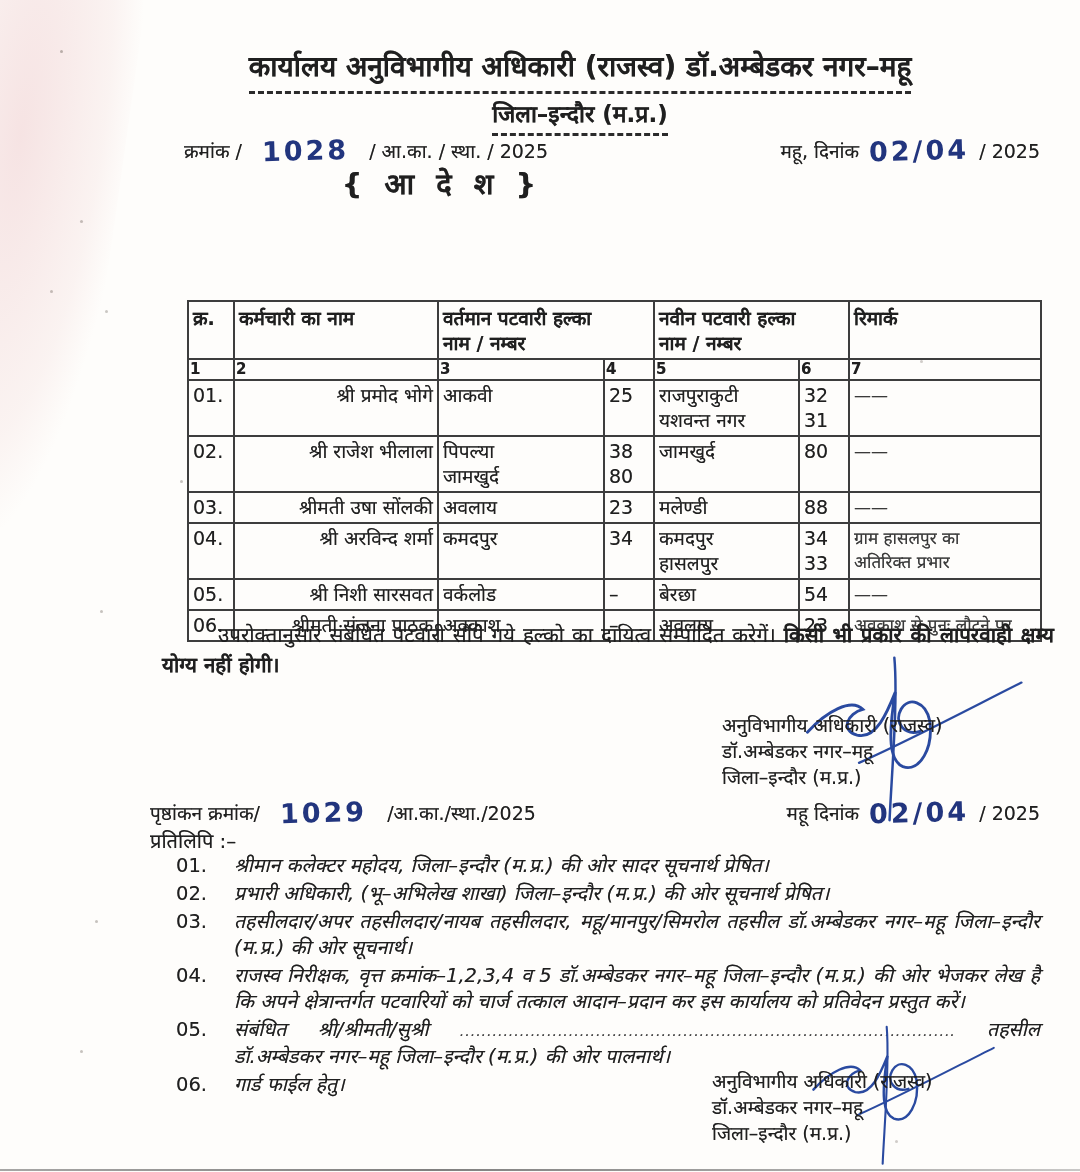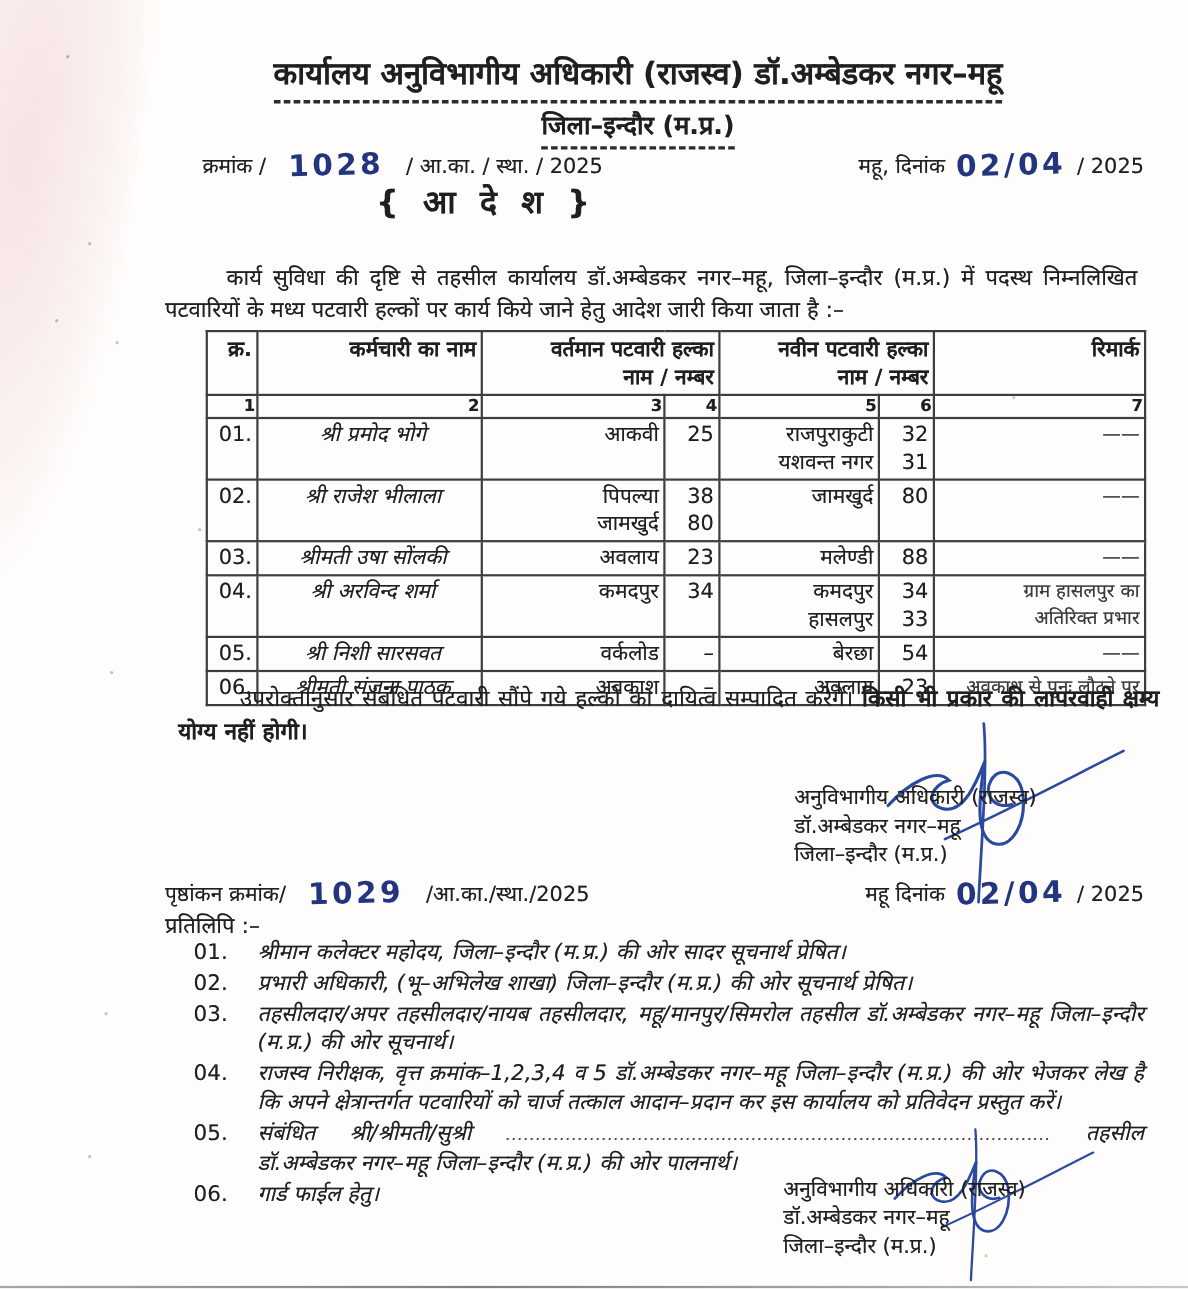--- a/index.html
+++ b/index.html
@@ -42,24 +42,24 @@
   .order-heading{position:absolute;left:0;top:163px;width:884px;text-align:center;
     font-size:29px;font-weight:bold;letter-spacing:6px;}
 
   .intro{position:absolute;left:150px;top:238px;width:884px;font-size:20px;
     line-height:29px;text-align:justify;text-indent:56px;}
 
   
   table.halka{position:absolute;left:187px;top:300px;width:853px;border-collapse:collapse;
     table-layout:fixed;font-size:19px;}
   table.halka th, table.halka td{border:2px solid #3d3d3d;white-space:pre-line;
-    vertical-align:top;padding:2px 4px;line-height:25px;text-align:right;}
+    vertical-align:top;padding:2px 4px;line-height:25px;text-align:left;}
   table.halka thead tr.hdr th{font-weight:bold;padding-top:4px;height:52px;vertical-align:top;}
   table.halka thead tr.num th{font-weight:bold;font-size:15px;line-height:16px;height:21px;padding:1px;}
-  table.halka td.name{text-align:center;padding-left:10px;font-style:italic;}
+  table.halka td.name{text-align:right;padding-left:10px;}
   table.halka td.remark{font-size:17px;line-height:24px;color:#3a3a3a;}
   table.halka tbody td{height:27px;}
 
   
   .closing{position:absolute;left:150px;top:620px;width:892px;font-size:20.5px;line-height:30px;margin-left:12px;}
   .closing p.first{text-indent:56px;text-align:justify;}
   .closing b{font-weight:bold;}
   .closing p.second{text-indent:56px;margin-top:4px;}
 
   
@@ -100,21 +100,20 @@
     </div>
     <div>
       <span>महू, दिनांक</span>
       <span class="hw sm">02/04</span>
       <span>/ 2025</span>
     </div>
   </div>
 
   <div class="order-heading">{ आ दे श }</div>
 
-  <div class="intro">कार्य सुविधा की दृष्टि से तहसील कार्यालय डॉ.अम्बेडकर नगर–महू, जिला–इन्दौर (म.प्र.) में पदस्थ निम्नलिखित पटवारियों के मध्य पटवारी हल्कों पर कार्य किये जाने हेतु आदेश जारी किया जाता है :–</div>
 
   <table class="halka">
     <colgroup>
       <col style="width:46px">
         <col style="width:204px">
         <col style="width:166px">
         <col style="width:50px">
       <col style="width:145px">
         <col style="width:50px">
         <col style="width:192px">

